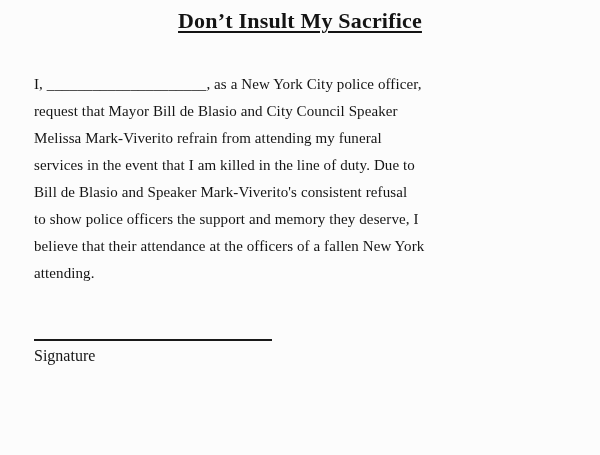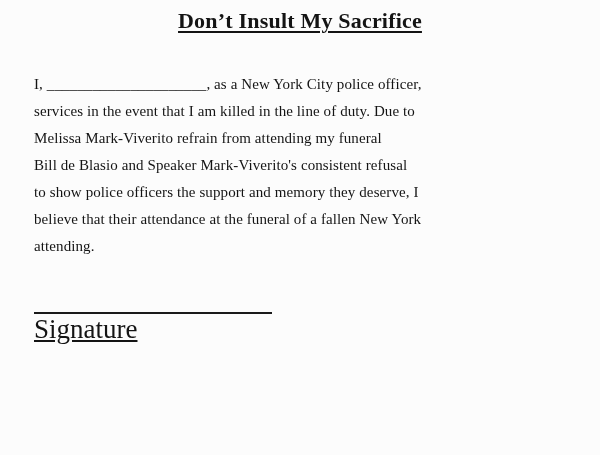--- a/index.html
+++ b/index.html
@@ -43,40 +43,40 @@
   }
   .signature-block {
     margin-top: 52px;
   }
   .signature-rule {
     width: 238px;
     height: 0;
     border-bottom: 2px solid #1a1a1a;
   }
   .signature-label {
-    font-size: 27px;
+    font-size: 16px;
     margin-top: 3px;
     line-height: 24px;
-    text-decoration: underline;
   }
 </style>
 </head>
 <body>
 
 <div class="document">
 
   <h1 class="doc-title">Don’t Insult My Sacrifice</h1>
 
   <div class="paragraph">
     <div class="line">I, _____________________, as a New York City police officer,</div>
+    <div class="line">request that Mayor Bill de Blasio and City Council Speaker</div>
+    <div class="line">Melissa Mark-Viverito refrain from attending my funeral</div>
     <div class="line">services in the event that I am killed in the line of duty. Due to</div>
-    <div class="line">Melissa Mark-Viverito refrain from attending my funeral</div>
     <div class="line">Bill de Blasio and Speaker Mark-Viverito's consistent refusal</div>
     <div class="line">to show police officers the support and memory they deserve, I</div>
-    <div class="line">believe that their attendance at the funeral of a fallen New York</div>
+    <div class="line">believe that their attendance at the officers of a fallen New York</div>
     <div class="line">attending.</div>
   </div>
 
   <div class="signature-block">
     <div class="signature-rule"></div>
     <div class="signature-label">Signature</div>
   </div>
 
 </div>
 

